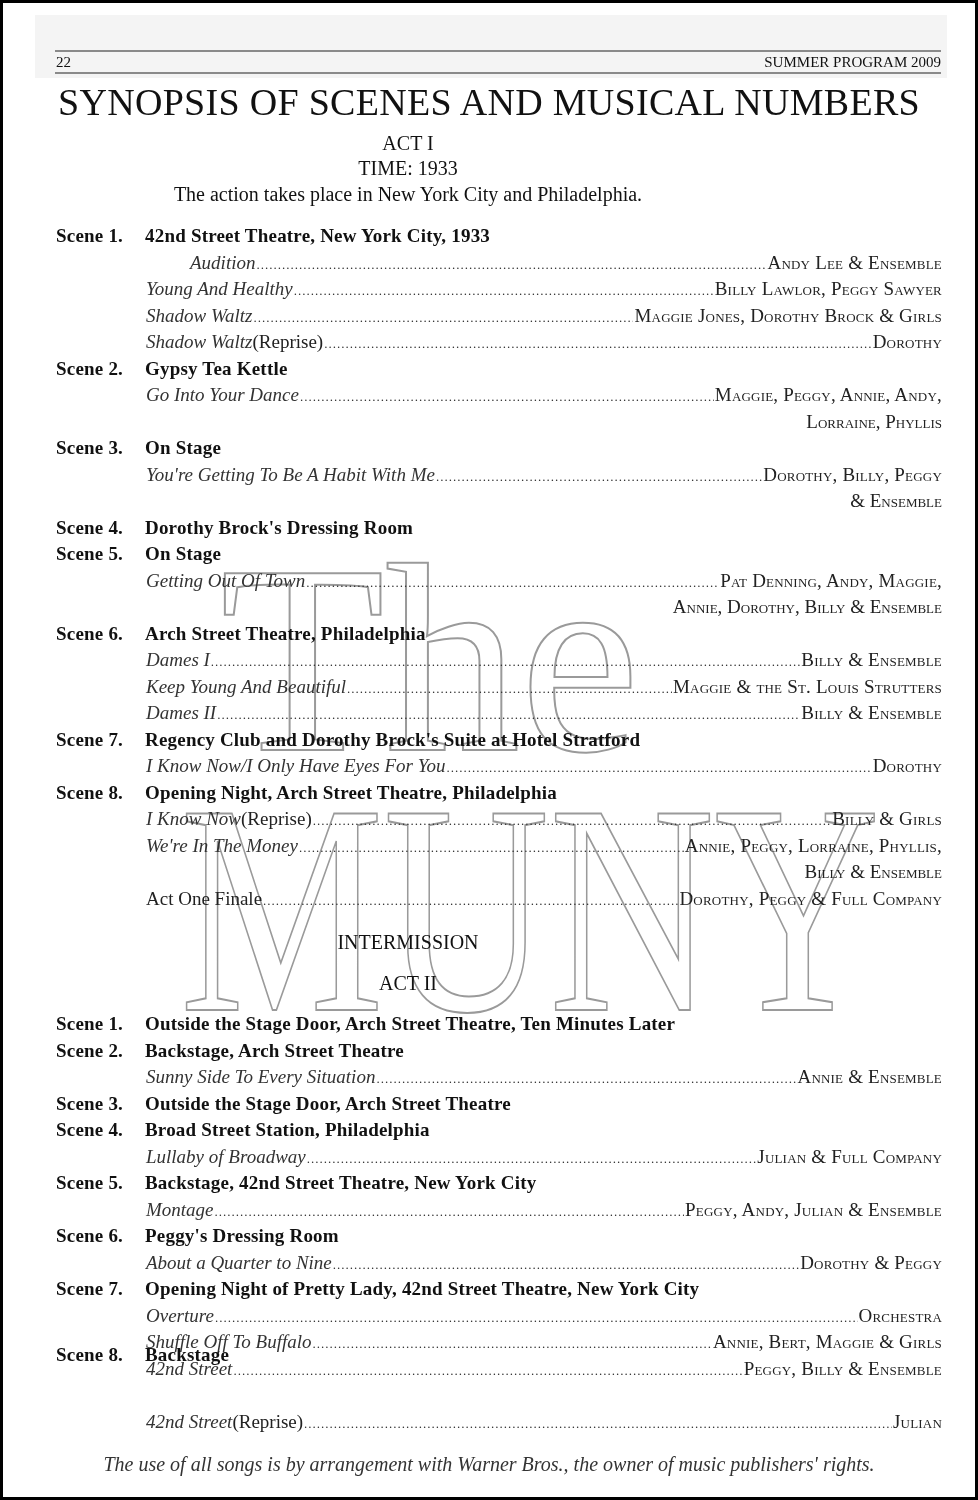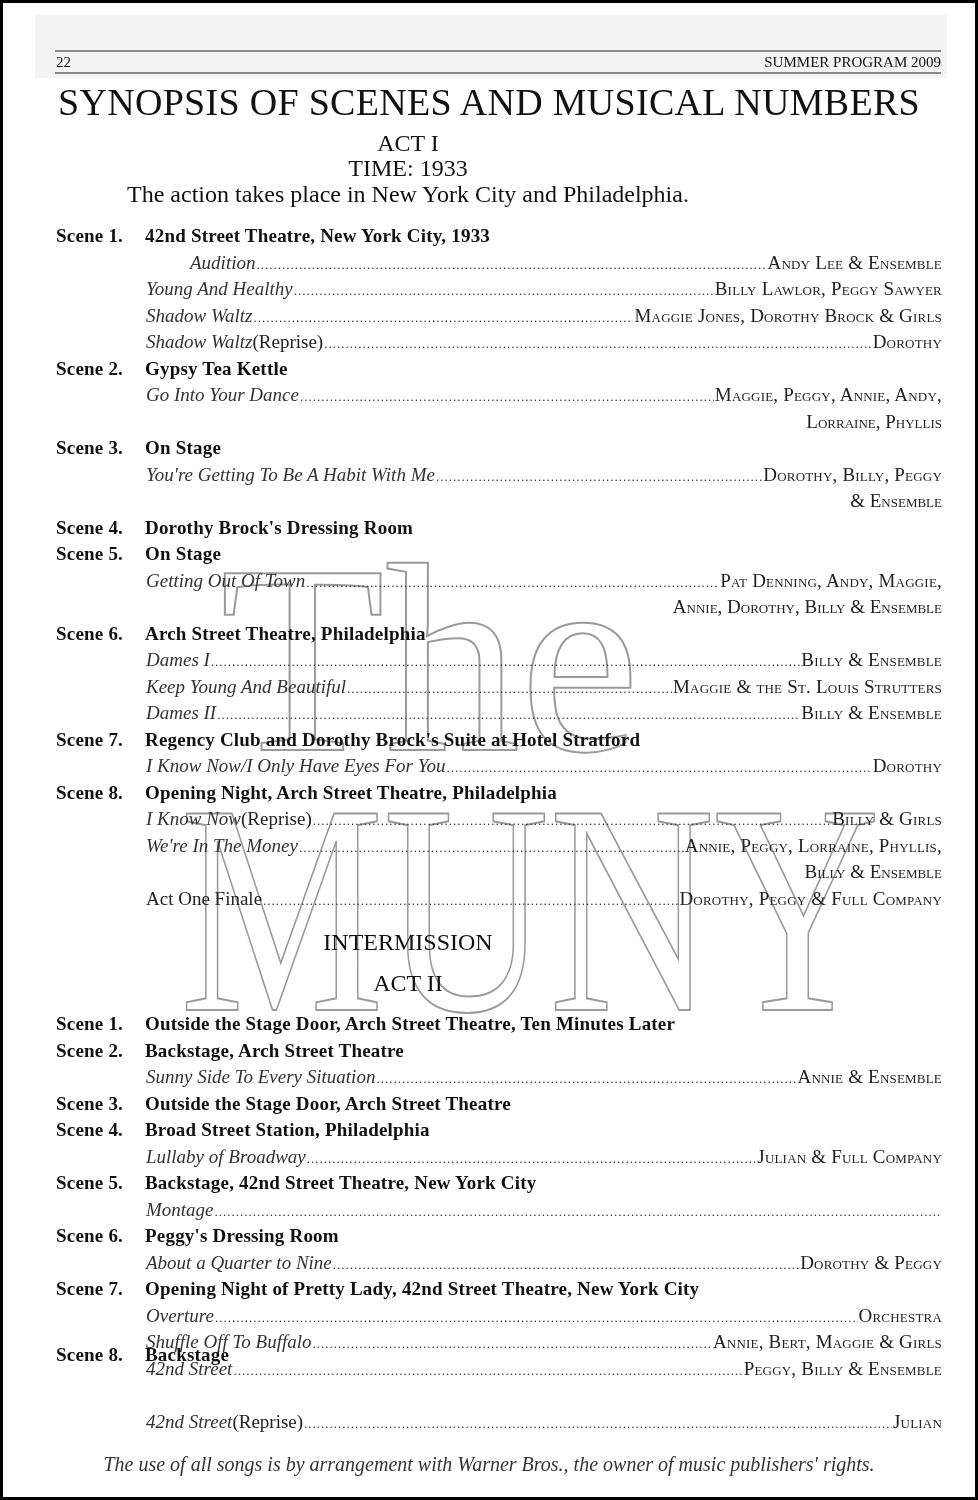--- a/index.html
+++ b/index.html
@@ -4,21 +4,21 @@
 <style>
   html, body { margin:0; padding:0; background:#fff; }
   body { width:978px; height:1500px; position:relative; overflow:hidden; font-family:"Liberation Serif","DejaVu Serif",serif; color:#111; }
   .frame { position:absolute; left:0; top:0; width:972px; height:1494px; border:3px solid #000; }
   .band { position:absolute; left:35px; top:15px; width:912px; height:63px; background:#f4f4f4; }
   .rule { position:absolute; left:55px; width:886px; height:2px; background:#8a8a8a; }
   .hdr { position:absolute; top:53px; font-size:15px; line-height:18px; color:#111; }
   .hdr.left { left:56px; }
   .hdr.right { right:37px;text-align:right; }
   .title { position:absolute; left:0; width:978px; top:80px; text-align:center; font-size:38px; line-height:44px; letter-spacing:0.3px; }
-  .center { position:absolute; left:0; width:816px; text-align:center; font-size:24px; line-height:24px; }
+  .center { position:absolute; left:0; width:816px; text-align:center; font-size:20px; line-height:24px; }
   .watermark { position:absolute; left:180px; top:525px; width:720px; height:520px; pointer-events:none; }
   .row { position:absolute; left:56px; width:886px; height:26px; font-size:19px; line-height:26px; white-space:nowrap; }
   .scene { font-weight:bold; letter-spacing:0.2px; }
   .scene .num { display:inline-block; width:89px; }
   .song { position:absolute; left:146px; right:36px; height:26px; display:flex; align-items:baseline; font-size:19px; line-height:26px; white-space:nowrap; color:#222; }
   .song .t { font-style:italic; color:#333; }
   .song .plain { font-style:normal; }
   .song .dots { flex:1; overflow:hidden; margin:0 1px; color:#333; letter-spacing:1px; }
   .song .dots::after { content:"............................................................................................................................................................................................................"; font-size:13px; }
   .song .perf { font-variant:small-caps; color:#222; letter-spacing:0.2px; }
@@ -164,20 +164,21 @@
       <span class="t">Lullaby of Broadway</span>
       <span class="plain"></span>
       <span class="dots"></span>
       <span class="perf">Julian &amp; Full Company</span>
     </div>
     <div class="row scene" style="top: 1170px;"><span class="num">Scene 5.</span><span>Backstage, 42nd Street Theatre, New York City</span></div>
     <div class="song" style="top: 1196.5px;">
       <span class="t">Montage</span>
       <span class="plain"></span>
       <span class="dots"></span>
+      <span class="perf">Peggy, Andy, Julian &amp; Ensemble</span>
     </div>
     <div class="row scene" style="top: 1223px;"><span class="num">Scene 6.</span><span>Peggy's Dressing Room</span></div>
     <div class="song" style="top: 1249.5px;">
       <span class="t">About a Quarter to Nine</span>
       <span class="plain"></span>
       <span class="dots"></span>
       <span class="perf">Dorothy &amp; Peggy</span>
     </div>
     <div class="row scene" style="top: 1276px;"><span class="num">Scene 7.</span><span>Opening Night of Pretty Lady, 42nd Street Theatre, New York City</span></div>
     <div class="song" style="top: 1302.5px;">

